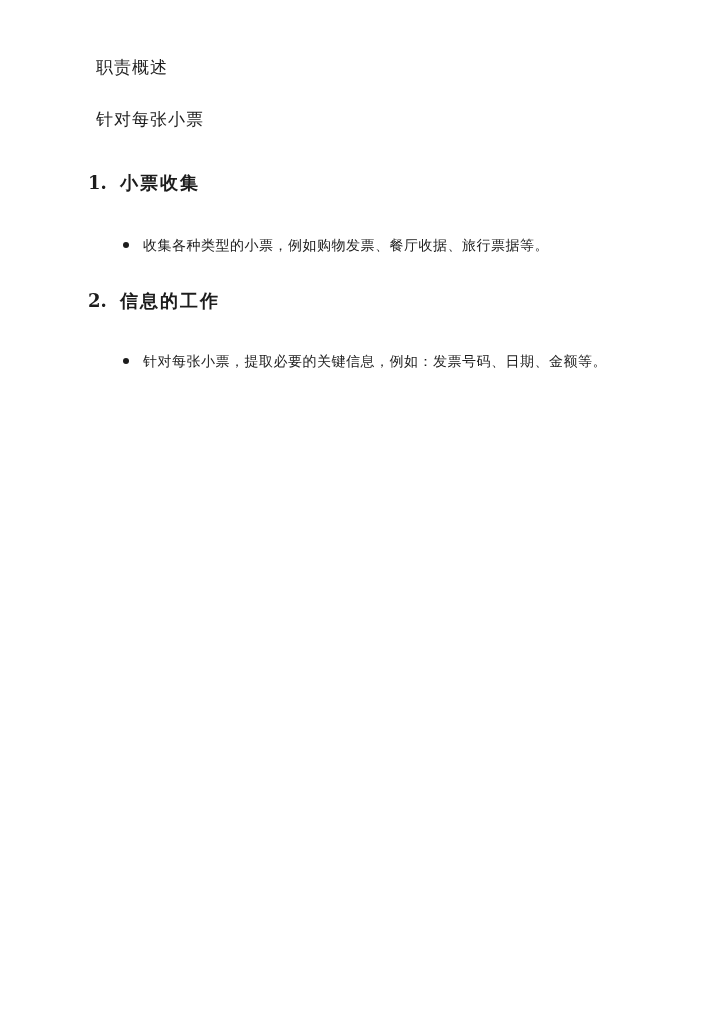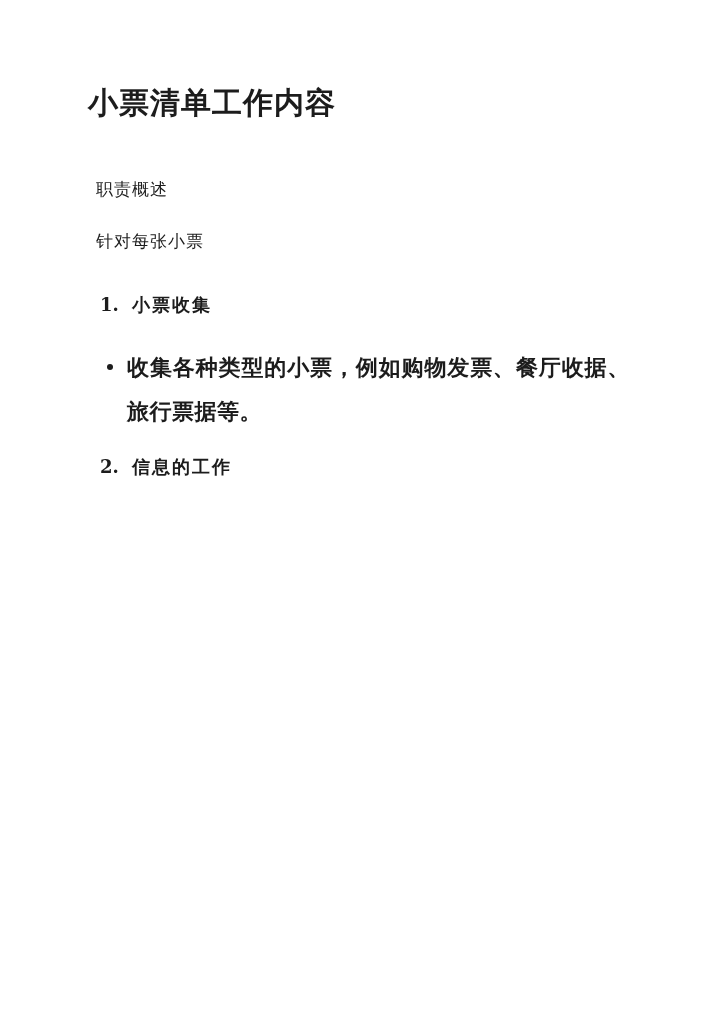--- a/index.html
+++ b/index.html
@@ -40,79 +40,81 @@
   .body-para {
     margin: 29px 0 0 0;
     font-size: 18px;
     line-height: 43px;
     letter-spacing: 0.5px;
     text-indent: 32px;
     text-align: justify;
     text-align-last: left;
   }
   .sub-heading {
-    margin: 12px;
+    margin: 0;
     font-size: 18px;
     line-height: 24px;
     font-weight: bold;
     letter-spacing: 2px;
   }
   .sub-heading-1 { margin-top: 37px; }
   .sub-heading-2 { margin-top: 22px; }
   .sub-num {
     display: inline-block;
     width: 32px;
     letter-spacing: 0;
   }
   .bullet-item {
     position: relative;
-    margin: 0;
+    margin: 16px;
     padding-left: 39px;
-    font-size: 22px;
+    font-size: 14px;
     line-height: 44px;
     letter-spacing: 0.5px;
     text-align: justify;
     text-align-last: left;
-    font-weight: bold;
   }
   .bullet-item-first  { margin-top: 28px; }
   .bullet-item-follow { margin-top: 13px; }
   .bullet-item-third  { margin-top: 26px; }
   .bullet-dot {
     position: absolute;
     left: 19px;
     top: 19px;
     width: 6px;
     height: 6px;
     border-radius: 50%;
     background: #1c1c1c;
   }
 </style>
 </head>
 <body>
 
 <div class="page">
   <div class="content">
 
-    <h1 class="doc-title">小票清单工作内容</h1>
 
     <h2 class="section-heading heading-overview">职责概述</h2>
 
 
     <h2 class="section-heading heading-details">针对每张小票</h2>
 
     <h3 class="sub-heading sub-heading-1">
       <span class="sub-num">1.</span><span>小票收集</span>
     </h3>
 
     <div class="bullet-item bullet-item-first">
       <span class="bullet-dot"></span>
       <span>收集各种类型的小票，例如购物发票、餐厅收据、旅行票据等。</span>
     </div>
 
 
     <h3 class="sub-heading sub-heading-2">
       <span class="sub-num">2.</span><span>信息的工作</span>
     </h3>
 
+    <div class="bullet-item bullet-item-third">
+      <span class="bullet-dot"></span>
+      <span>针对每张小票，提取必要的关键信息，例如：发票号码、日期、金额等。</span>
+    </div>
 
   </div>
 </div>
 
 </body></html>

